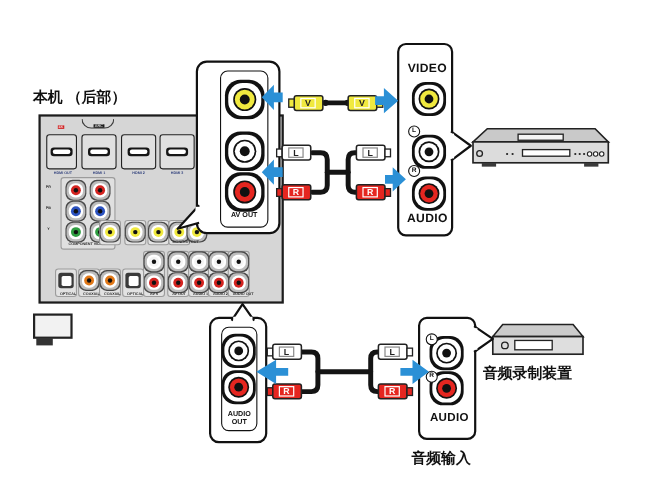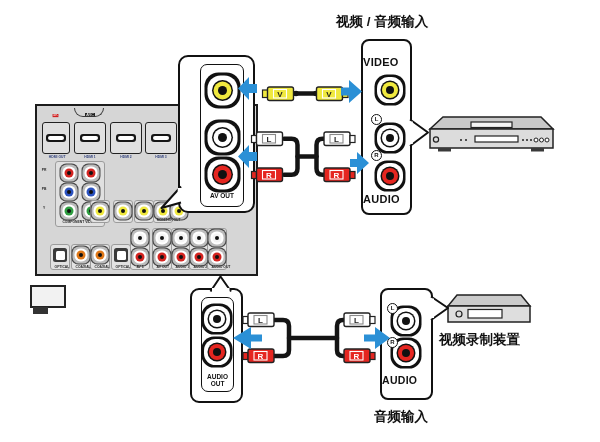--- a/index.html
+++ b/index.html
@@ -44,21 +44,21 @@
   .jack-sm.c-yellow{box-shadow:0 0 0 2.5px var(--yellow),0 0 0 4.5px #fff,0 0 0 6.5px #bcbcbc,0 0 0 7.5px #4a4a4a;}
   .jack-sm.c-white {box-shadow:0 0 0 2.5px #f4f4f4,0 0 0 4.5px #fff,0 0 0 6.5px #bcbcbc,0 0 0 7.5px #4a4a4a;}
   .jack-sm.c-orange{box-shadow:0 0 0 2.5px var(--orange),0 0 0 4.5px #fff,0 0 0 6.5px #bcbcbc,0 0 0 7.5px #4a4a4a;}
   .optical{position:absolute;width:14px;height:14px;background:#3a3a3a;border-radius:2.5px;}
   .optical:after{content:"";position:absolute;left:2.5px;top:2.5px;width:9px;height:9px;background:#fff;border-radius:1.5px;}
 
   
   .callout{position:absolute;background:#fff;border:2px solid #111;border-radius:10px;
            box-sizing:border-box;z-index:3;}
   .inner{position:absolute;border:1.5px solid #111;border-radius:7px;box-sizing:border-box;background:#fff;}
-  .co-big{font-size:11px;font-weight:700;letter-spacing:.3px;position:absolute;text-align:left;color:#111;}
+  .co-big{font-size:11px;font-weight:700;letter-spacing:.3px;position:absolute;text-align:center;color:#111;}
   .co-small{font-size:6.5px;font-weight:700;line-height:1.1;position:absolute;text-align:center;color:#111;}
   .badge{position:absolute;width:9px;height:9px;border:1.2px solid #111;border-radius:50%;
          font-size:6px;font-weight:700;text-align:center;line-height:9px;box-sizing:content-box;
          background:#fff;color:#111;z-index:4;}
 
   
   .overlay{position:absolute;left:0;top:0;z-index:4;pointer-events:none;}
   .arrow{fill:var(--arrow);}
   .tailpoly{fill:#fff;stroke:#111;stroke-width:2;stroke-linejoin:round;}
   .erase{stroke:#fff;stroke-width:3.6;stroke-linecap:butt;}
@@ -286,16 +286,16 @@
     <g>
       <polygon class="arrow" points="257,84 249,84 249,77 238,88.5 249,100 249,93 257,93"></polygon>
       <polygon class="arrow" points="257,152 249,152 249,145 238,156.5 249,168 249,161 257,161"></polygon>
       <polygon class="arrow" points="341,87.5 349,87.5 349,80 362,91.5 349,103 349,95.5 341,95.5"></polygon>
       <polygon class="arrow" points="350,159 357,159 357,152 369,163 357,174 357,167 350,167"></polygon>
       <polygon class="arrow" points="262,334.5 251,334.5 251,327 233,338 251,349 251,341.5 262,341.5"></polygon>
       <polygon class="arrow" points="364,334.5 375,334.5 375,327 390,338 375,349 375,341.5 364,341.5"></polygon>
     </g>
   </svg>
 
-  <div class="lbl" style="left:336px;top:13px;">视频 / 音频输入</div>
+  <div class="lbl" style="left:30px;top:80px;">本机 （后部）</div>
   <div class="lbl" style="left:374px;top:408px;">音频输入</div>
-  <div class="lbl" style="left:439px;top:331px;">视频录制装置</div>
+  <div class="lbl" style="left:439px;top:331px;">音频录制装置</div>
 </div>
 
 </body></html>

